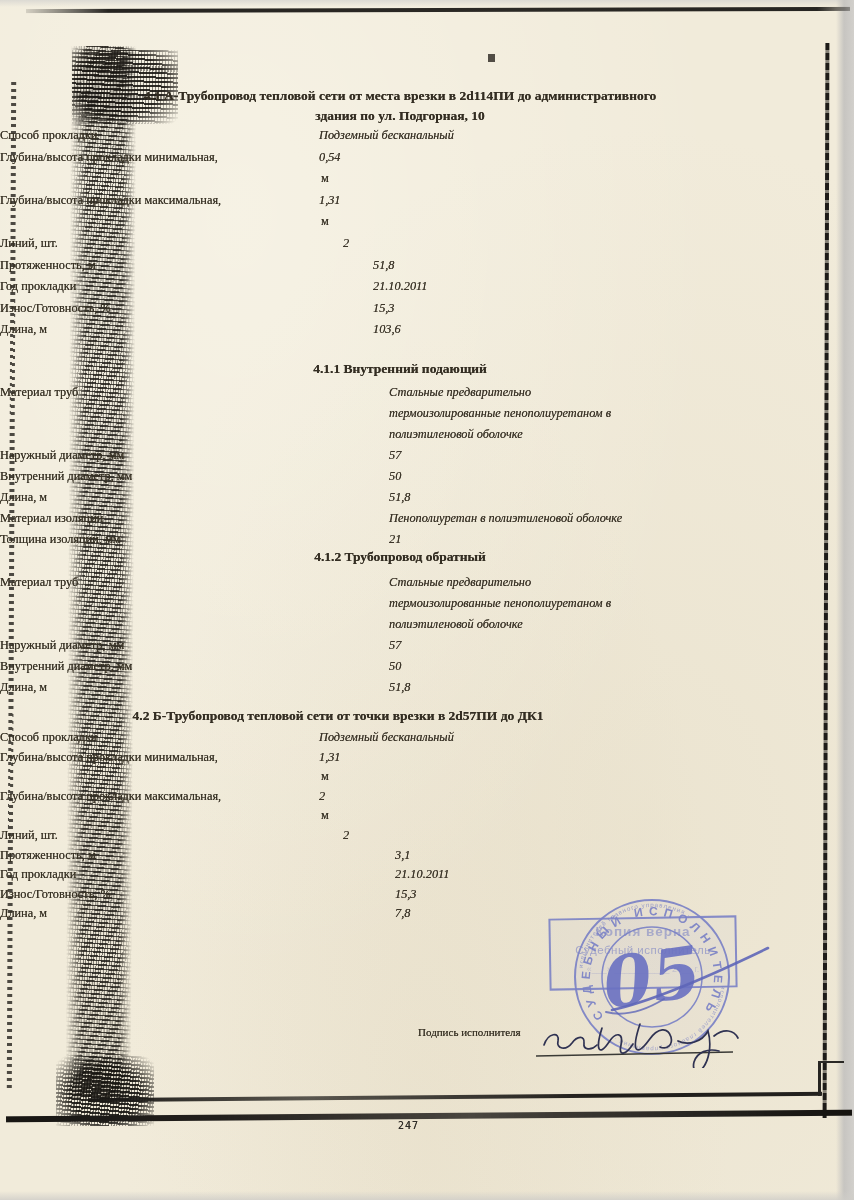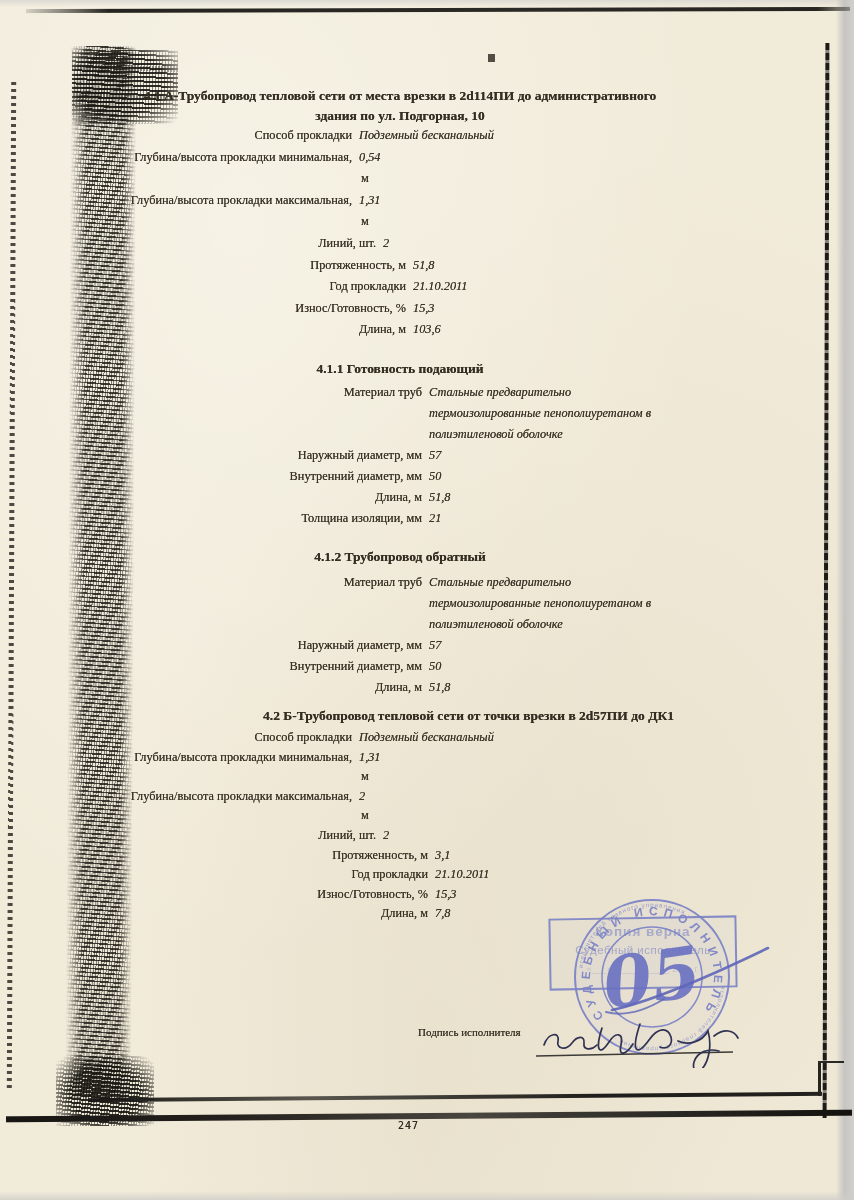--- a/index.html
+++ b/index.html
@@ -56,30 +56,30 @@
   .corner-stub-v{position:absolute;left:818px;top:1062px;width:3px;height:34px;background:#262421;filter:blur(.3px);}
   .corner-stub-h{position:absolute;left:818px;top:1061px;width:26px;height:2px;background:#2a2825;filter:blur(.3px);}
   .speck{position:absolute;left:488px;top:54px;width:7px;height:8px;background:rgba(40,36,30,.8);filter:blur(.5px);}
   
   .doc{position:absolute;left:0;top:0;width:854px;height:1200px;
        text-shadow:0 0 .6px rgba(52,46,34,.85);}
   .heading{position:absolute;text-align:center;font-weight:bold;font-size:13.5px;line-height:20px;
        white-space:pre-line;color:#332d22;}
   .rows{position:absolute;left:0;width:780px;font-size:12.3px;}
   .row{display:flex;}
-  .lab{flex:none;text-align:right;white-space:nowrap;padding-left:40px;}
+  .lab{flex:none;white-space:nowrap;}
   .val{margin-left:7px;font-style:italic;white-space:nowrap;color:#3b3428;}
   .val.unit{font-style:normal;margin-left:9px;color:#383225;}
   .s41h{left:45px;top:86px;width:710px;}
   .s41r{top:125px;line-height:21.6px;}
   .s411h{left:50px;top:359px;width:700px;}
   .s411r{top:382px;line-height:21px;}
   .s412h{left:50px;top:547px;width:700px;}
   .s412r{top:572px;line-height:21px;}
-  .s42h{left:2px;top:706px;width:672px;text-align:right;}
+  .s42h{left:2px;top:706px;width:672px;}
   .s42r{top:728px;line-height:19.6px;}
   
   .sig-label{position:absolute;left:418px;top:1026px;font-size:11px;color:#383225;}
   .page-num{position:absolute;left:398px;top:1120px;font-family:"DejaVu Sans Mono",monospace;
        font-size:10px;color:#2e2c28;letter-spacing:1px;}
   .stamp-svg{position:absolute;left:530px;top:888px;}
   .sig-svg{position:absolute;left:528px;top:1008px;}
 </style>
 </head>
 <body>
@@ -142,37 +142,41 @@
             <span class="lab" style="width: 366px;">Износ/Готовность, %</span>
             <span class="val">15,3</span>
           </div>
           <div class="row">
             <span class="lab" style="width: 366px;">Длина, м</span>
             <span class="val">103,6</span>
           </div>
         </div>
     </div>
     <div>
-      <div class="heading s411h">4.1.1 Готовность подающий</div>
+      <div class="heading s411h">4.1.1 Внутренний подающий</div>
       <div class="rows s411r">
           <div class="row">
             <span class="lab" style="width: 382px;">Материал труб</span>
             <span class="val" style="width: 252px; white-space: normal;">Стальные предварительно термоизолированные пенополиуретаном в полиэтиленовой оболочке</span>
           </div>
           <div class="row">
             <span class="lab" style="width: 382px;">Наружный диаметр, мм</span>
             <span class="val">57</span>
           </div>
           <div class="row">
             <span class="lab" style="width: 382px;">Внутренний диаметр, мм</span>
             <span class="val">50</span>
           </div>
           <div class="row">
             <span class="lab" style="width: 382px;">Длина, м</span>
             <span class="val">51,8</span>
+          </div>
+          <div class="row">
+            <span class="lab" style="width: 382px;">Материал изоляции</span>
+            <span class="val">Пенополиуретан в полиэтиленовой оболочке</span>
           </div>
           <div class="row">
             <span class="lab" style="width: 382px;">Толщина изоляции, мм</span>
             <span class="val">21</span>
           </div>
         </div>
     </div>
     <div>
       <div class="heading s412h">4.1.2 Трубопровод обратный</div>
       <div class="rows s412r">

